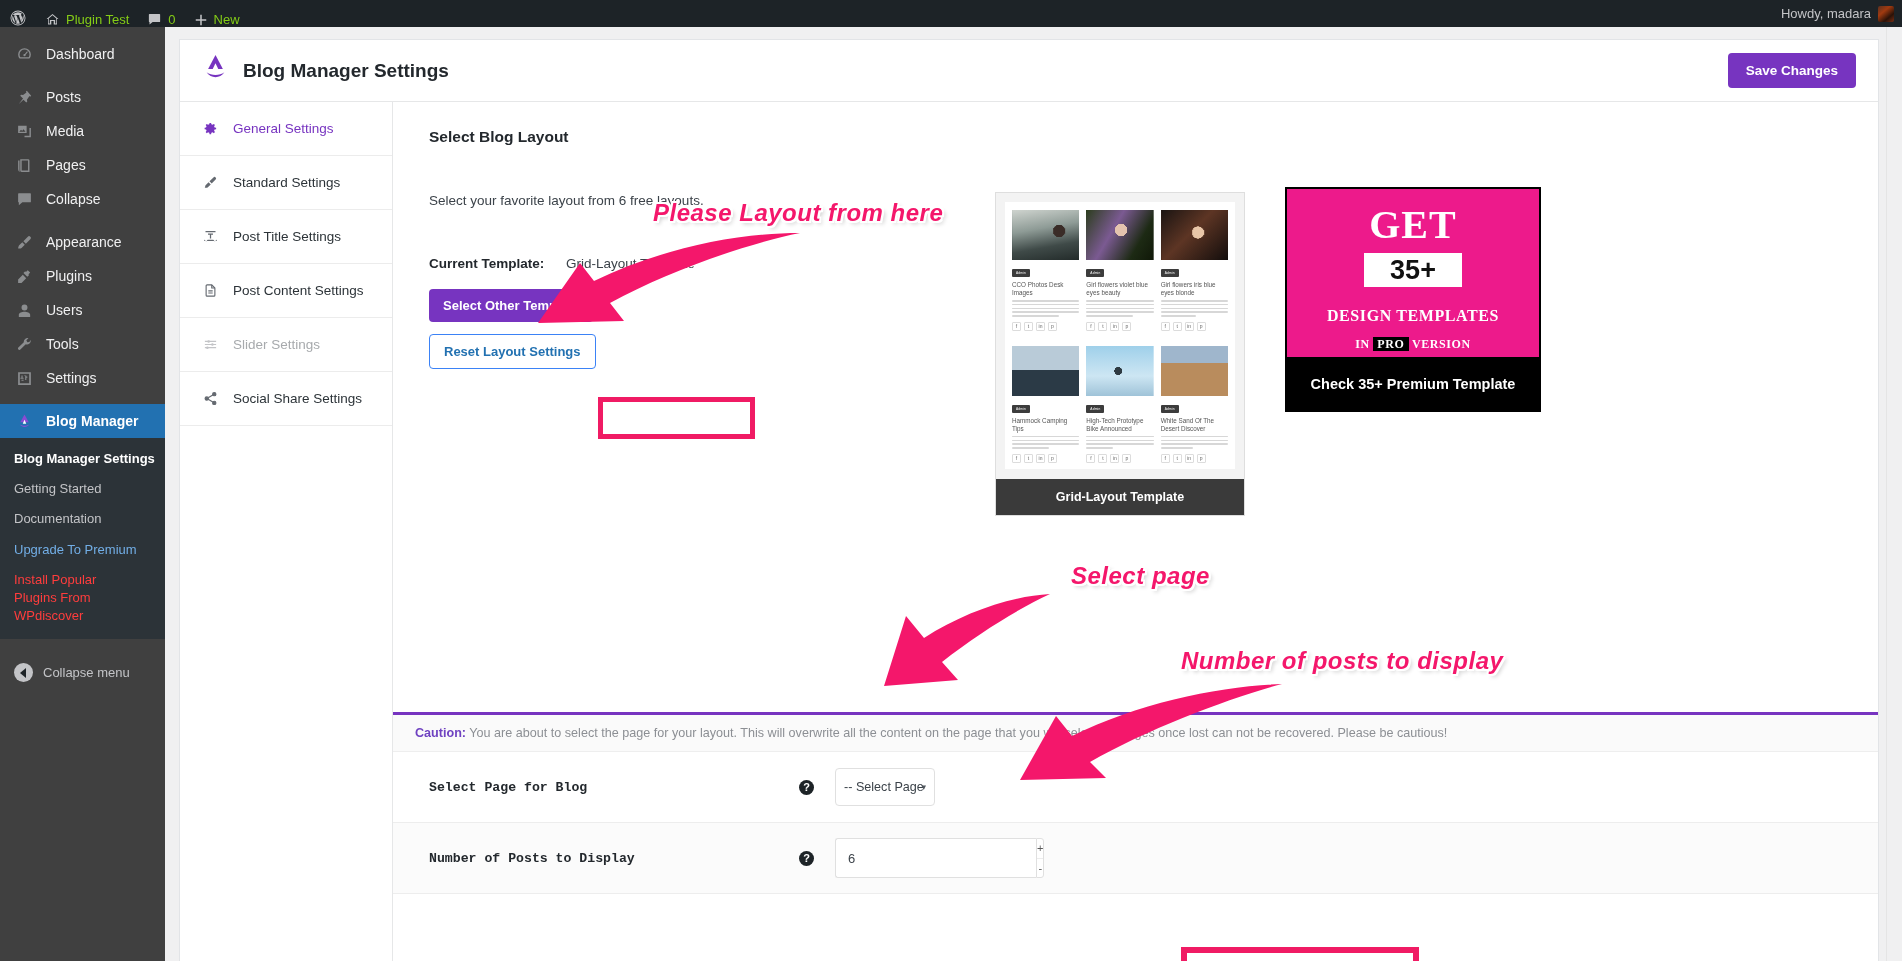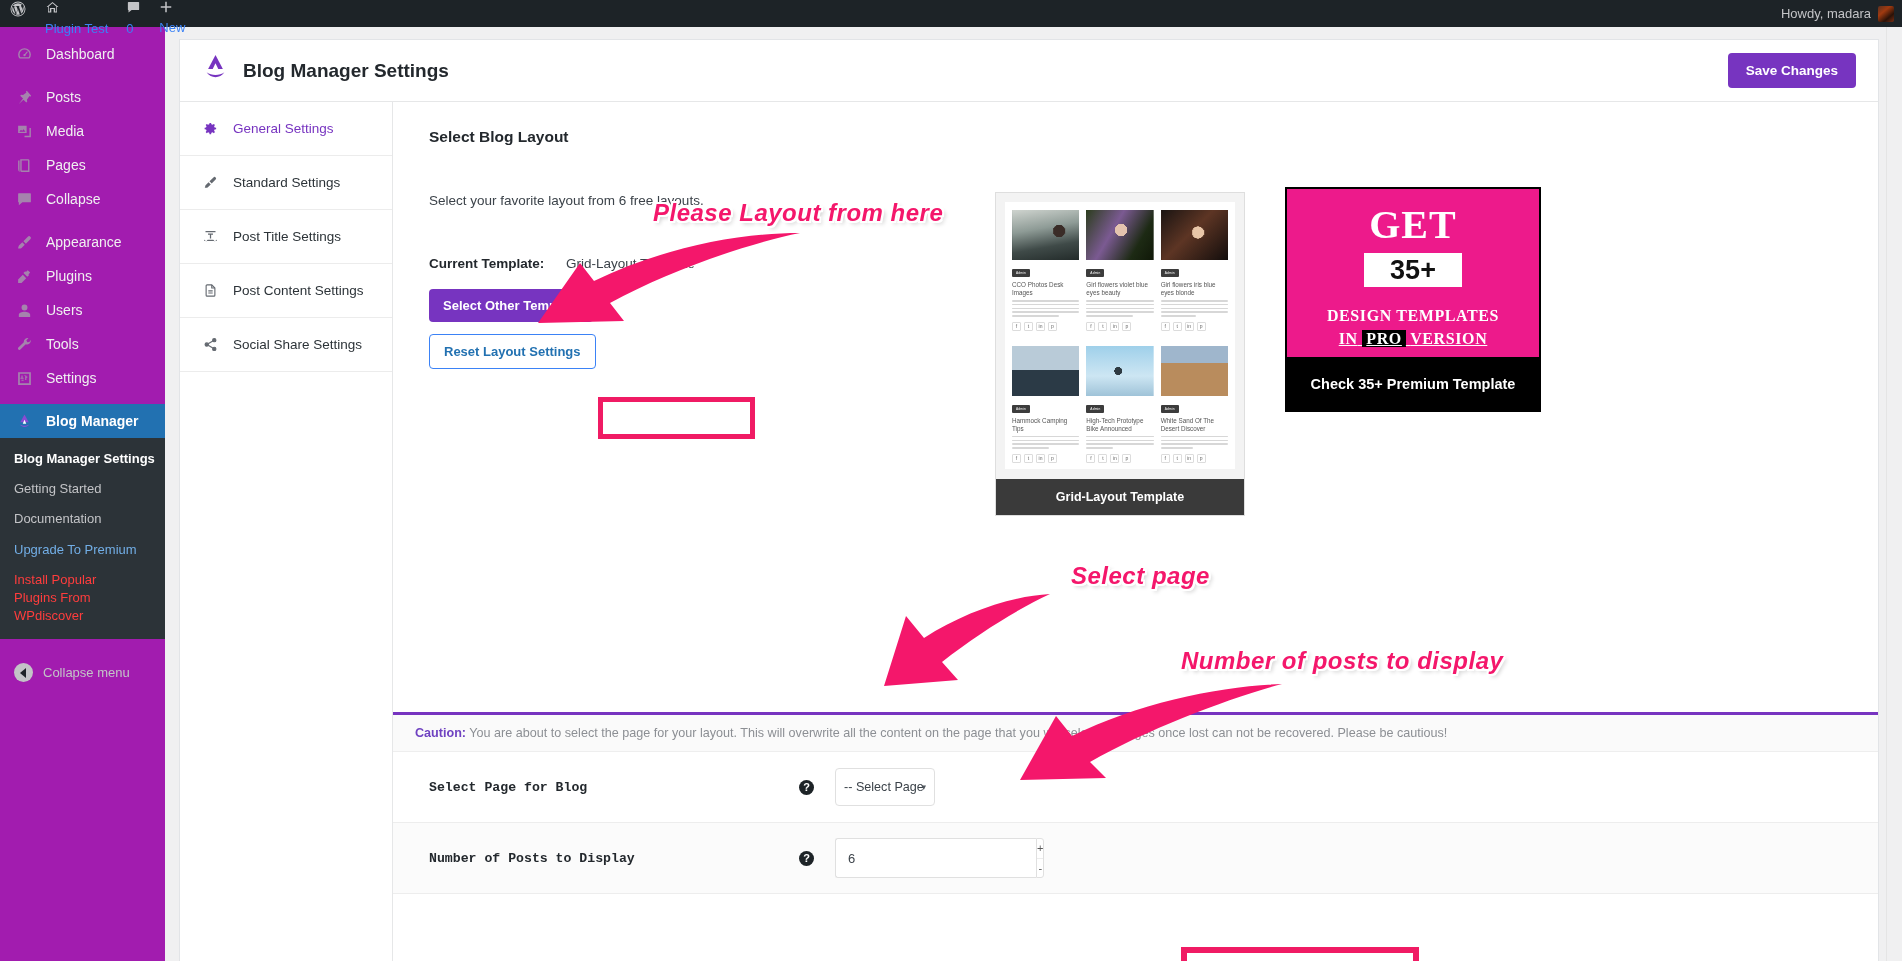--- a/index.html
+++ b/index.html
@@ -11,34 +11,34 @@
   }
 
   
   #adminbar {
     position: absolute; top: 0; left: 0; width: 1902px; height: 27px;
     background: #1d2327; color: #c3c4c7;
     display: flex; align-items: center;
     font-size: 13px; z-index: 50;
   }
   .ab-item {
-    display: flex; align-items: flex-start; gap: 6px;
-    height: 27px; padding: 0 9px; color: #3b82f6; white-space: nowrap; flex-direction: column;
+    display: flex; align-items: flex-end; gap: 6px;
+    height: 27px; padding: 0 9px; color: #84cc16; white-space: nowrap;
   }
   .ab-item svg { display:block; }
   #ab-right { margin-left: auto; display: flex; align-items: center; padding-right: 8px; }
   .avatar-sm {
     width: 16px; height: 16px; margin-left: 7px; border-radius: 2px;
     background: linear-gradient(140deg,#5a3020 0%,#a03a10 35%,#2a1208 70%,#7c2d12 100%);
   }
 
   
   #sidebar {
     position: absolute; top: 27px; left: 0; width: 165px; height: 934px;
-    background: #a21caf; color: #f0f0f1; font-size: 14px;
+    background: #404040; color: #f0f0f1; font-size: 14px;
   }
   .menu-top { padding-top: 10px; }
   .menu-item {
     display: flex; align-items: center; gap: 12px;
     height: 34px; padding: 0 0 0 14px; color: #f0f0f1; line-height: 34px;
   }
   .menu-item .mi-ic { width: 20px; display:flex; justify-content:center; align-items:center; opacity: .73; }
   .menu-sep { height: 9px; }
   .menu-item.current {
     background: #2271b1; color: #fff; font-weight: 600; position: relative;
@@ -203,22 +203,22 @@
   #promo-num {
     display:inline-block; background:#fff; color:#111;
     font-size: 27px; font-weight: 700; line-height: 30px;
     padding: 2px 26px; margin-top: 6px;
   }
   #promo-l1 {
     margin-top: 20px; font-family:"Liberation Serif", serif; font-weight:700;
     color:#fff; font-size: 16px; letter-spacing: .6px;
   }
   #promo-l2 {
-    margin-top: 5px; font-family:"Liberation Serif", serif; font-weight:700;
-    color:#fff; font-size: 16px; letter-spacing: .6px; text-decoration: underline;
+    margin-top: 12px; font-family:"Liberation Serif", serif; font-weight:700;
+    color:#fff; font-size: 12px; letter-spacing: .6px;
   }
   #promo-l2 b { background:#000; color:#fff; padding: 0 4px; }
   #promo-black {
     height: 53px; background:#000; color:#fff; display:flex;
     align-items:center; justify-content:center; font-size: 14.5px; font-weight: 700;
   }
 
   
   #caution-bar { border-top: 3px solid #7734c0; }
   #caution {
@@ -483,20 +483,31 @@
           <span>Post Title Settings</span>
         </div>
         <div class="tab">
           <span class="tb-ic">
             <svg width="15" height="15" viewBox="0 0 24 24" fill="none" stroke="currentColor" stroke-width="1.8">
                 <path d="M14 3H6.5A1.5 1.5 0 0 0 5 4.5v15A1.5 1.5 0 0 0 6.5 21h11a1.5 1.5 0 0 0 1.5-1.5V8l-5-5z"></path>
                 <path d="M14 3v5h5M8.5 12.5h7M8.5 16h7"></path>
               </svg>
           </span>
           <span>Post Content Settings</span>
+        </div>
+        <div class="tab muted">
+          <span class="tb-ic">
+            <svg width="15" height="15" viewBox="0 0 24 24" fill="none" stroke="currentColor" stroke-width="1.9">
+                <path d="M3 7h18M3 12h18M3 17h18"></path>
+                <circle cx="9" cy="7" r="2" fill="currentColor" stroke="none"></circle>
+                <circle cx="15" cy="12" r="2" fill="currentColor" stroke="none"></circle>
+                <circle cx="7" cy="17" r="2" fill="currentColor" stroke="none"></circle>
+              </svg>
+          </span>
+          <span>Slider Settings</span>
         </div>
         <div class="tab">
           <span class="tb-ic">
             <svg width="15" height="15" viewBox="0 0 24 24" fill="none" stroke="currentColor" stroke-width="1.9">
                 <circle cx="18" cy="5" r="2.6" fill="currentColor"></circle>
                 <circle cx="6" cy="12" r="2.6" fill="currentColor"></circle>
                 <circle cx="18" cy="19" r="2.6" fill="currentColor"></circle>
                 <path d="M8.3 10.8 15.7 6.4M8.3 13.2l7.4 4.4"></path>
               </svg>
           </span>

